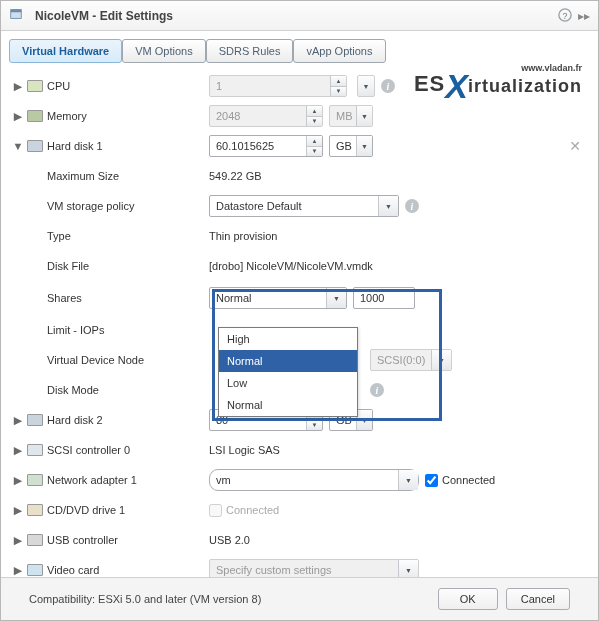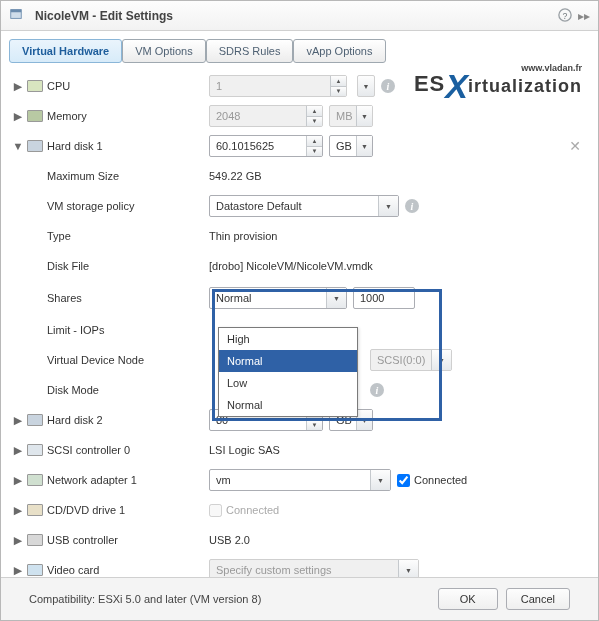--- a/index.html
+++ b/index.html
@@ -399,21 +399,21 @@
       <div class="col-trail"></div>
     </div>
 
     <div class="row">
       <div class="col-label">
         <span class="expander">▶</span>
         <span class="hw-icon net"></span>
         <span>Network adapter 1</span>
       </div>
       <div class="col-ctrl">
-        <div class="select" style="width:182px;">
+        <div class="select" style="width:210px;border-radius:9px;">
           <span>vm</span>
           <div class="dd-btn">▼</div>
         </div>
         <label class="chk">
           <input type="checkbox" checked="" style="">
           <span>Connected</span>
         </label>
       </div>
       <div class="col-trail"></div>
     </div>

